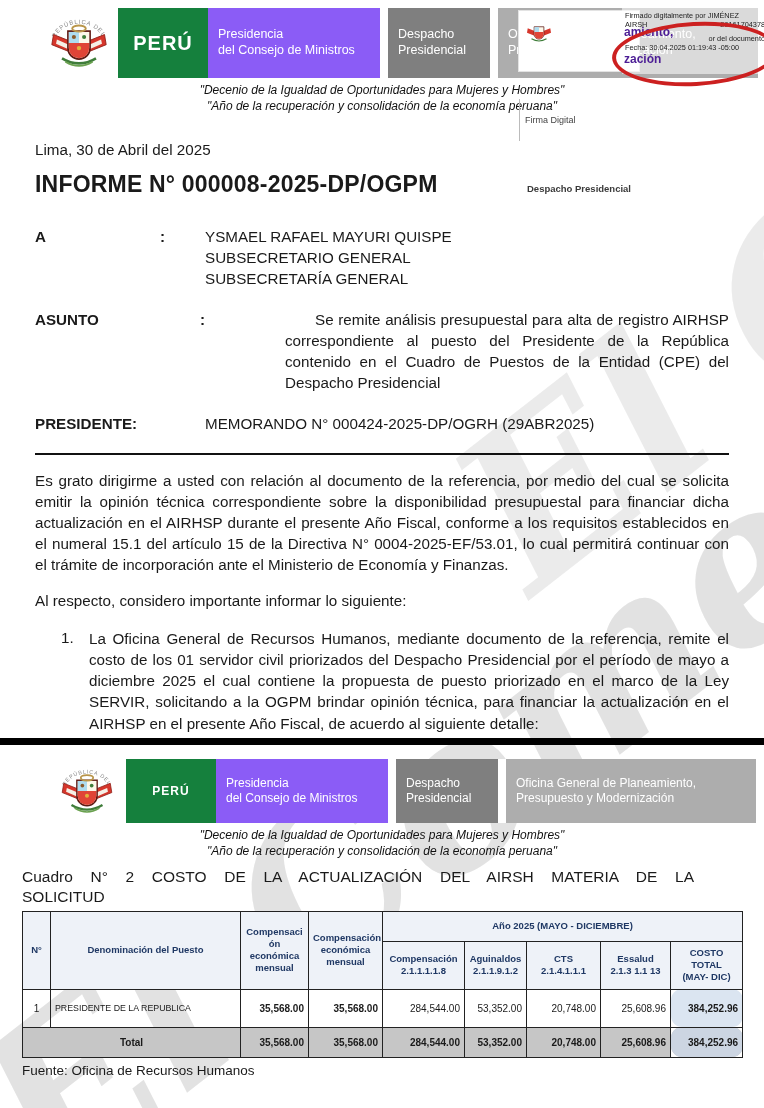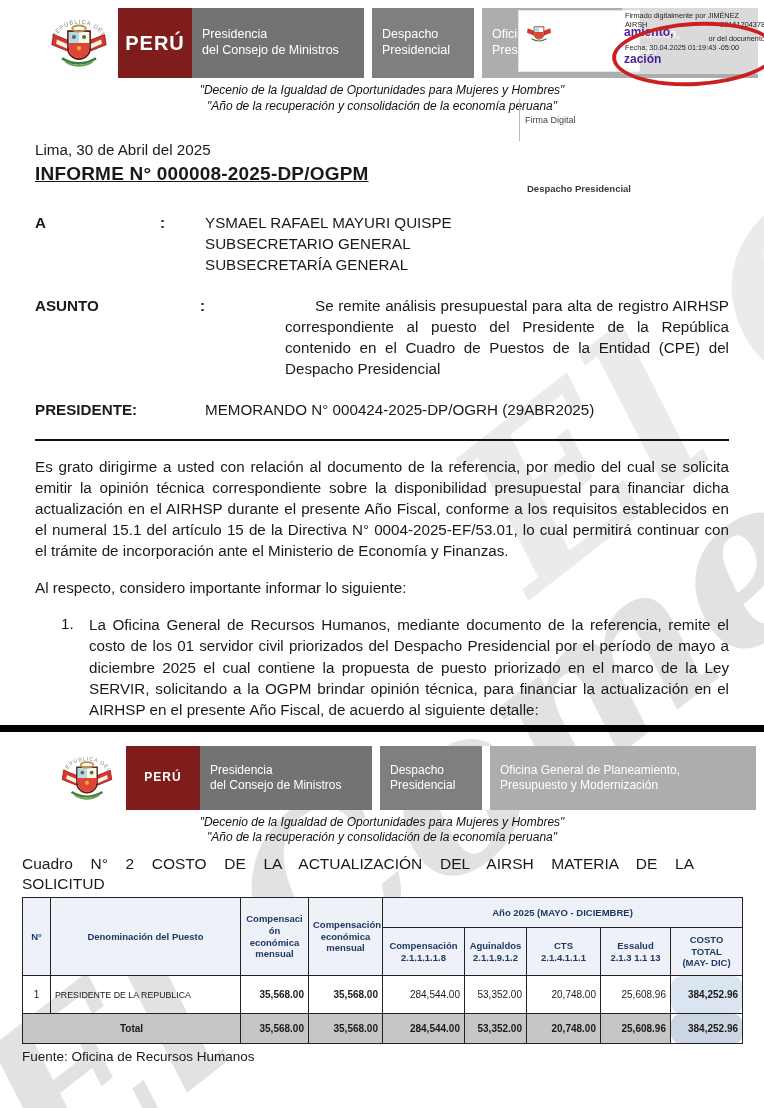--- a/index.html
+++ b/index.html
@@ -10,23 +10,23 @@
              font-family:"DejaVu Serif",serif;font-style:italic;font-weight:bold;
              white-space:nowrap;pointer-events:none;}
   .wm-main{font-size:215px;left:-150px;top:560px;transform:rotate(-38deg);}
   .wm-top{font-size:215px;left:330px;top:-40px;transform:rotate(-38deg);opacity:.55;}
   .content{position:relative;z-index:1;}
   
   .letterhead{display:flex;align-items:stretch;position:relative;height:70px;margin:8px 6px 0 40px;}
   .emblem{width:78px;flex:0 0 78px;display:flex;align-items:center;justify-content:center;}
   .blk{color:#fff;display:flex;flex-direction:column;justify-content:center;
        font-size:12.5px;line-height:1.25;padding:0 10px;white-space:pre-line;}
-  .blk-brand{background:#7f1d1d;flex:0 0 66px;align-items:center;justify-content:center;
-             font-size:20px;font-weight:bold;letter-spacing:1px;padding:0 4px;}
-  .blk-pcm{background:#737373;flex:0 0 152px;}
+  .blk-brand{background:#15803d;flex:0 0 66px;align-items:center;justify-content:center;
+             font-size:20px;font-weight:bold;letter-spacing:1px;padding:0 12px;}
+  .blk-pcm{background:#8b5cf6;flex:0 0 152px;}
   .gap{flex:0 0 8px;background:#fff;}
   .blk-dp{background:#7f7f7f;flex:0 0 82px;}
   .blk-office{background:#adadad;flex:1 1 auto;}
   .lh2{height:64px;margin:14px 8px 0 48px;}
   .lh2 .blk{font-size:12px;}
   
   .stamp-box{position:absolute;left:478px;top:2px;width:120px;height:60px;background:#fff;
              border:1px solid #e3e3e3;display:flex;flex-wrap:wrap;z-index:3;gap:46px;}
   .stamp-emblem{width:40px;height:42px;display:flex;align-items:center;justify-content:center;}
   .stamp-firma{width:72px;height:42px;display:flex;align-items:center;font-size:9px;color:#444;
@@ -36,21 +36,21 @@
              background:rgba(255,255,255,.55);font-size:7.3px;color:#1c1c1c;}
   .sig-panel .ghost{position:absolute;font-size:12px;font-weight:bold;color:#4c1d95;z-index:0;}
   .sig-panel .sg{position:absolute;z-index:2;white-space:nowrap;}
   .date-ellipse{position:absolute;left:572px;top:14px;width:158px;height:56px;
                 border:4px solid #cc2020;border-radius:50%;transform:rotate(-3deg);z-index:5;}
   
   .quotes{text-align:center;font-style:italic;font-size:12px;color:#111;margin-top:5px;line-height:1.3;}
   
   .body{padding:0 35px;font-size:15.2px;line-height:1.38;}
   .date-line{margin-top:26px;}
-  .doc-title{margin-top:0;font-size:19px;font-weight:bold;letter-spacing:.2px;text-decoration:underline;}
+  .doc-title{margin-top:8px;font-size:23px;font-weight:bold;letter-spacing:.2px;}
   .field{display:grid;grid-template-columns:125px 45px 1fr;}
   .f-to{margin-top:26px;}
   .f-subject{margin-top:20px;gap:40px;}
   .f-ref{margin-top:20px;}
   .f-label{font-weight:bold;}
   .f-colon{font-weight:bold;}
   .pre{white-space:pre-line;}
   .just{text-align:justify;}
   .indent{text-indent:30px;}
   .rule{margin-top:18px;border-top:2.5px solid #111;}

